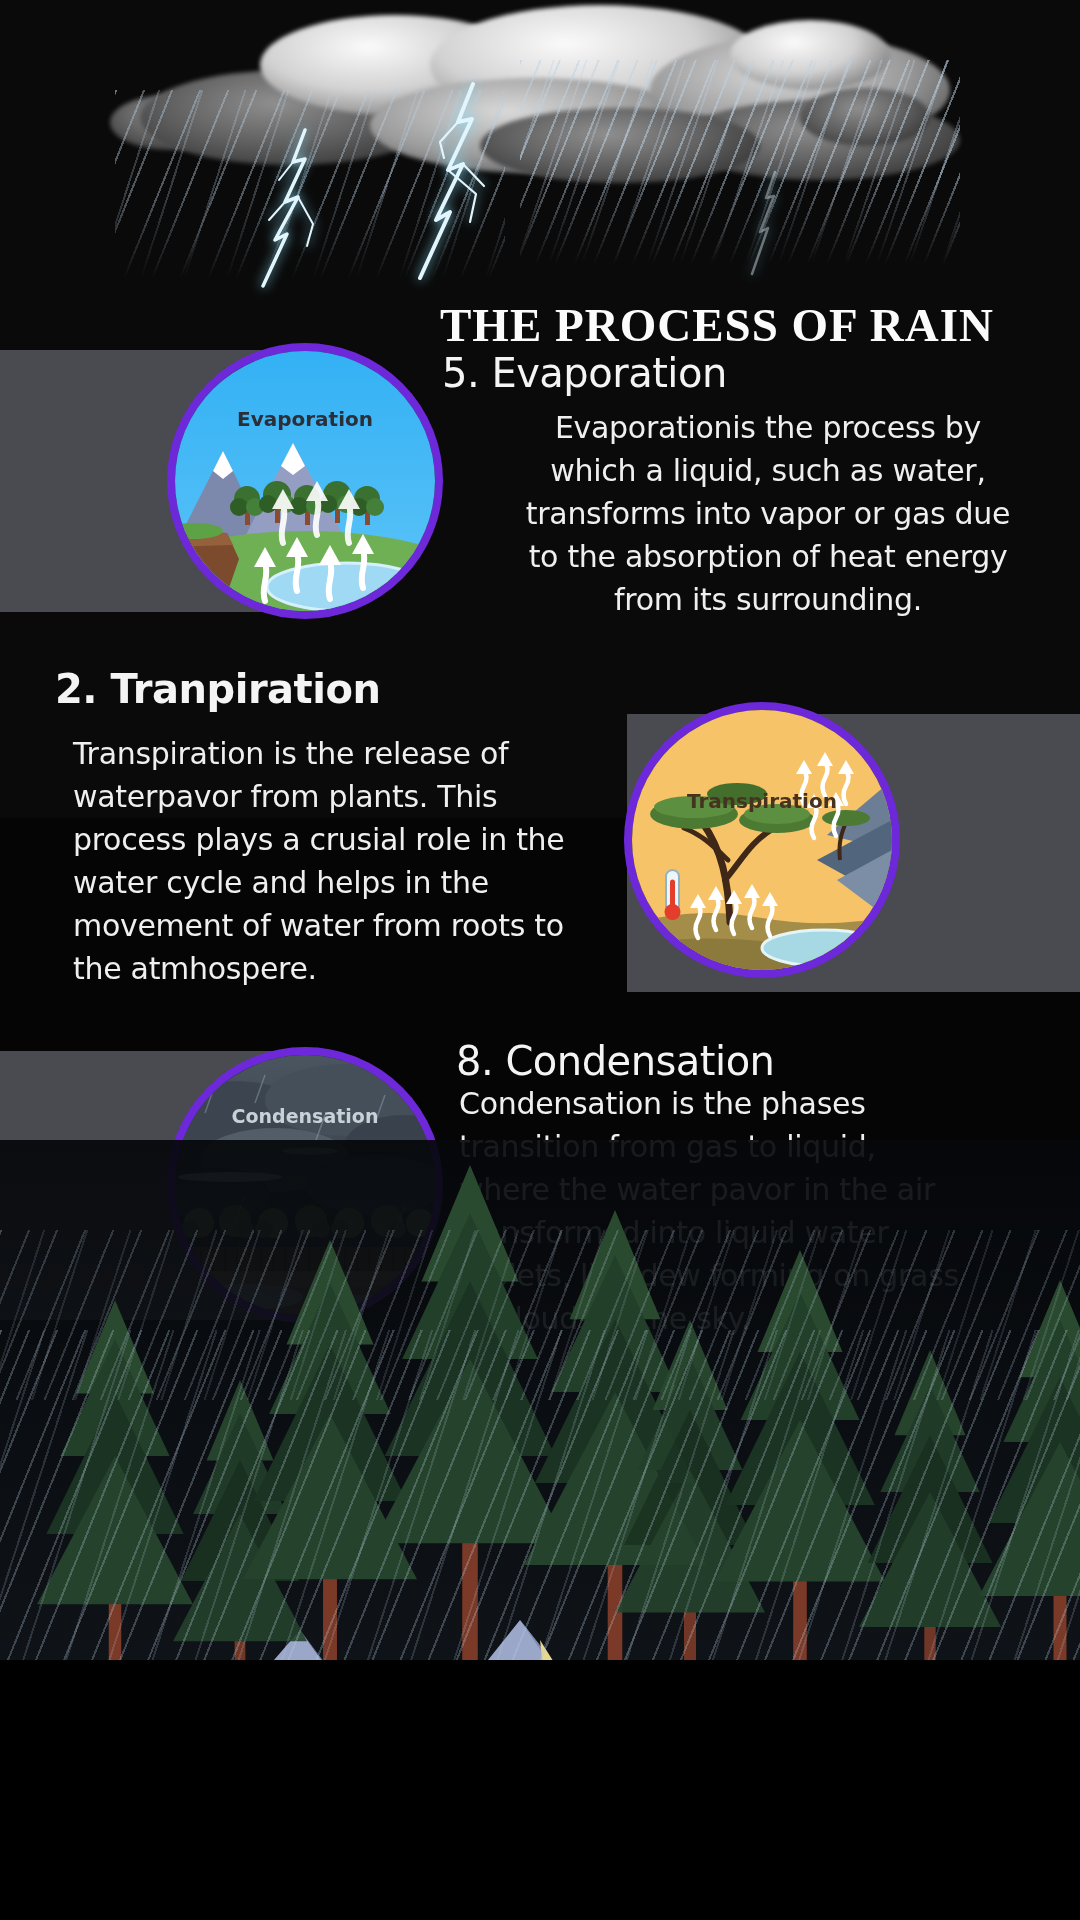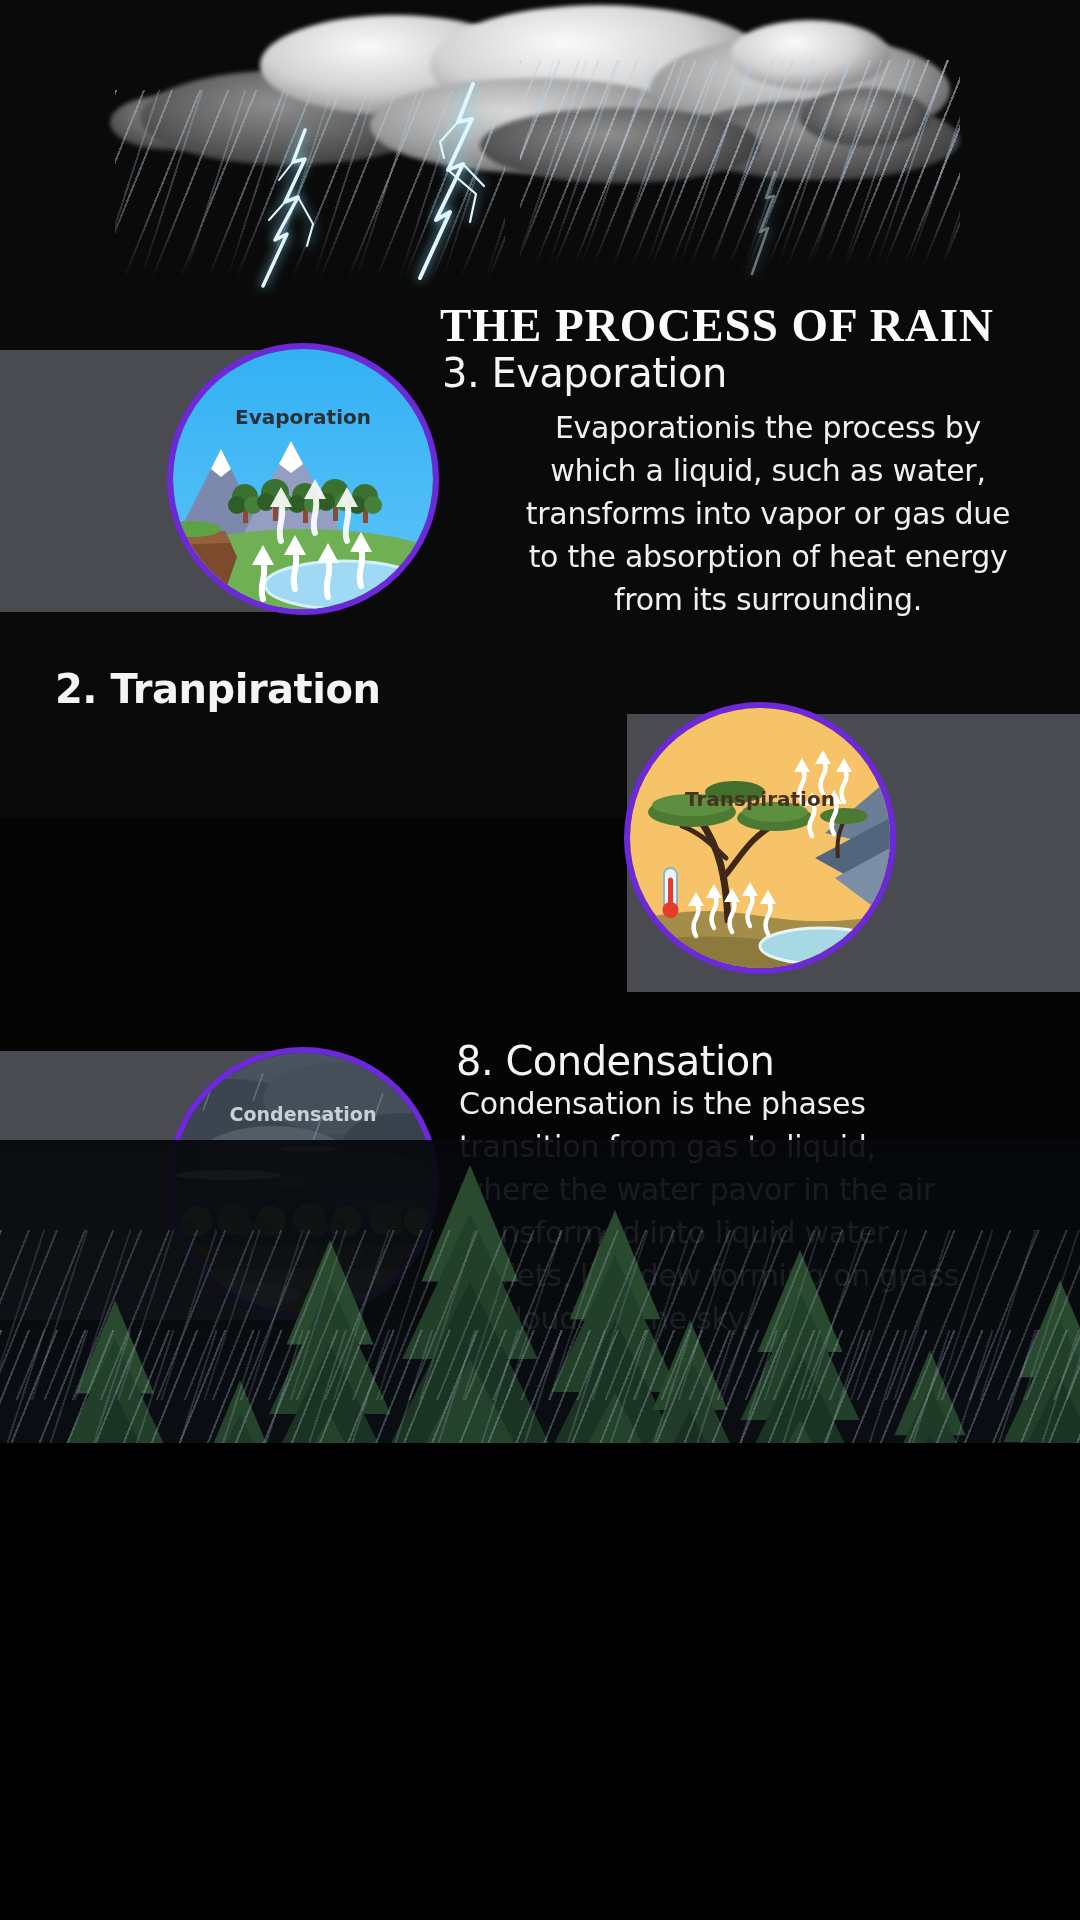--- a/index.html
+++ b/index.html
@@ -1,16 +1,16 @@
 <!DOCTYPE html>
 <html><head>
 <meta charset="utf-8">
 <style>
   html,body{margin:0;padding:0;background:#000;}
-  .page{position:relative;width:1080px;height:1443px;overflow:hidden;background:#0a0a0a;
+  .page{position:relative;width:1080px;height:1660px;overflow:hidden;background:#0a0a0a;
         font-family:"DejaVu Sans",sans-serif;color:#f2f2f2;}
   .abs{position:absolute;}
   .dark-lower{left:0;top:818px;width:1080px;height:1102px;background:#050505;}
   
   .cloud{position:absolute;border-radius:50%;filter:blur(2px);}
   .cl-light{background:radial-gradient(ellipse at 40% 32%,#fafafa 0%,#d2d2d2 45%,#8d8d8d 75%,#585858 100%);}
   .cl-mid{background:radial-gradient(ellipse at 42% 35%,#d9d9d9 0%,#9c9c9c 52%,#535353 88%);}
   .cl-dark{background:radial-gradient(ellipse at 45% 35%,#8f8f8f 0%,#5c5c5c 50%,#2b2b2b 92%);}
   
   .rain{position:absolute;pointer-events:none;
@@ -28,21 +28,21 @@
   .bolt path{stroke:#e2f4fc;fill:none;stroke-linecap:round;stroke-linejoin:round;}
   
   .title{position:absolute;left:440px;top:298px;font-family:"Liberation Serif",serif;
          font-weight:bold;font-size:47px;letter-spacing:1px;color:#fbfbfb;}
   .h{position:absolute;font-size:40px;letter-spacing:-.5px;color:#f4f4f4;}
   .p{position:absolute;font-size:30px;line-height:43px;letter-spacing:-.3px;
      color:#efefef;white-space:pre-line;}
   
   .band{position:absolute;background:#4a4a51;}
   
-  .circle{position:absolute;width:260px;height:260px;border:6px solid #6d28d9;border-radius:50%;
+  .circle{position:absolute;width:260px;height:260px;border:8px solid #6d28d9;border-radius:50%;
           overflow:hidden;background:#222;}
   .circle svg{position:absolute;left:0;top:0;}
   .circle-label{position:absolute;left:0;width:100%;text-align:center;font-weight:bold;
                 font-size:20px;letter-spacing:0;}
   .lbl-evap{top:56px;color:#2b2f38;}
   .lbl-tran{top:40px;color:#46331f;margin-top:39px;}
   .lbl-cond{top:50px;color:#c9d1d8;font-size:19px;}
   
   .forest{position:absolute;left:0;top:1140px;width:1080px;height:780px;}
 </style>
@@ -84,21 +84,21 @@
   <svg class="bolt" style="left:730px;top:170px;opacity:.45;" width="80" height="110" viewBox="0 0 80 110">
     <path d="M45,2 L36,28 L44,26 L30,62 L38,58 L22,104" stroke-width="2.5"></path>
   </svg>
 
   <div class="band" style="left:0;top:350px;width:300px;height:262px;"></div>
   <div class="band" style="left:627px;top:714px;width:453px;height:278px;"></div>
   <div class="band" style="left:0;top:1051px;width:300px;height:269px;"></div>
 
   <div class="title">THE PROCESS OF RAIN</div>
 
-  <div class="h" style="left:442px;top:350px;">3. Evaporation</div>
+  <div class="h" style="left:442px;top:350px;">5. Evaporation</div>
   <div class="p" style="left:458px;top:406px;width:620px;text-align:center;">Evaporationis the process by
 which a liquid, such as water,
 transforms into vapor or gas due
 to the absorption of heat energy
 from its surrounding.</div>
 
   <div class="circle" style="left:167px;top:343px;">
     <svg width="260" height="260" viewBox="0 0 260 260">
       <defs>
         <linearGradient id="esky" x1="0" y1="0" x2="0" y2="1">
@@ -150,20 +150,26 @@
         <use href="#evArrow" x="188" y="185"></use>
         <use href="#evArrow" x="108" y="140" transform="scale(1)" opacity=".9"></use>
         <use href="#evArrow" x="142" y="132" opacity=".9"></use>
         <use href="#evArrow" x="174" y="140" opacity=".9"></use>
       </g>
     </svg>
     <div class="circle-label lbl-evap">Evaporation</div>
   </div>
 
   <div class="h" style="left:55px;top:666px;font-weight:bold;">2. Tranpiration</div>
+  <div class="p" style="left:73px;top:732px;width:640px;">Transpiration is the release of
+waterpavor from plants. This
+process plays a crusial role in the
+water cycle and helps in the
+movement of water from roots to
+the atmhospere.</div>
 
   <div class="circle" style="left:624px;top:702px;">
     <svg width="260" height="260" viewBox="0 0 260 260">
       <defs>
         <g id="trArrow">
           <path d="M0,36 q-5,-9 0,-18 q5,-9 0,-16" stroke="#fff" stroke-width="4.5" fill="none" stroke-linecap="round"></path>
           <polygon points="-8,6 0,-8 8,6" fill="#fff"></polygon>
         </g>
       </defs>
       <rect width="260" height="260" fill="#f6c369"></rect>

